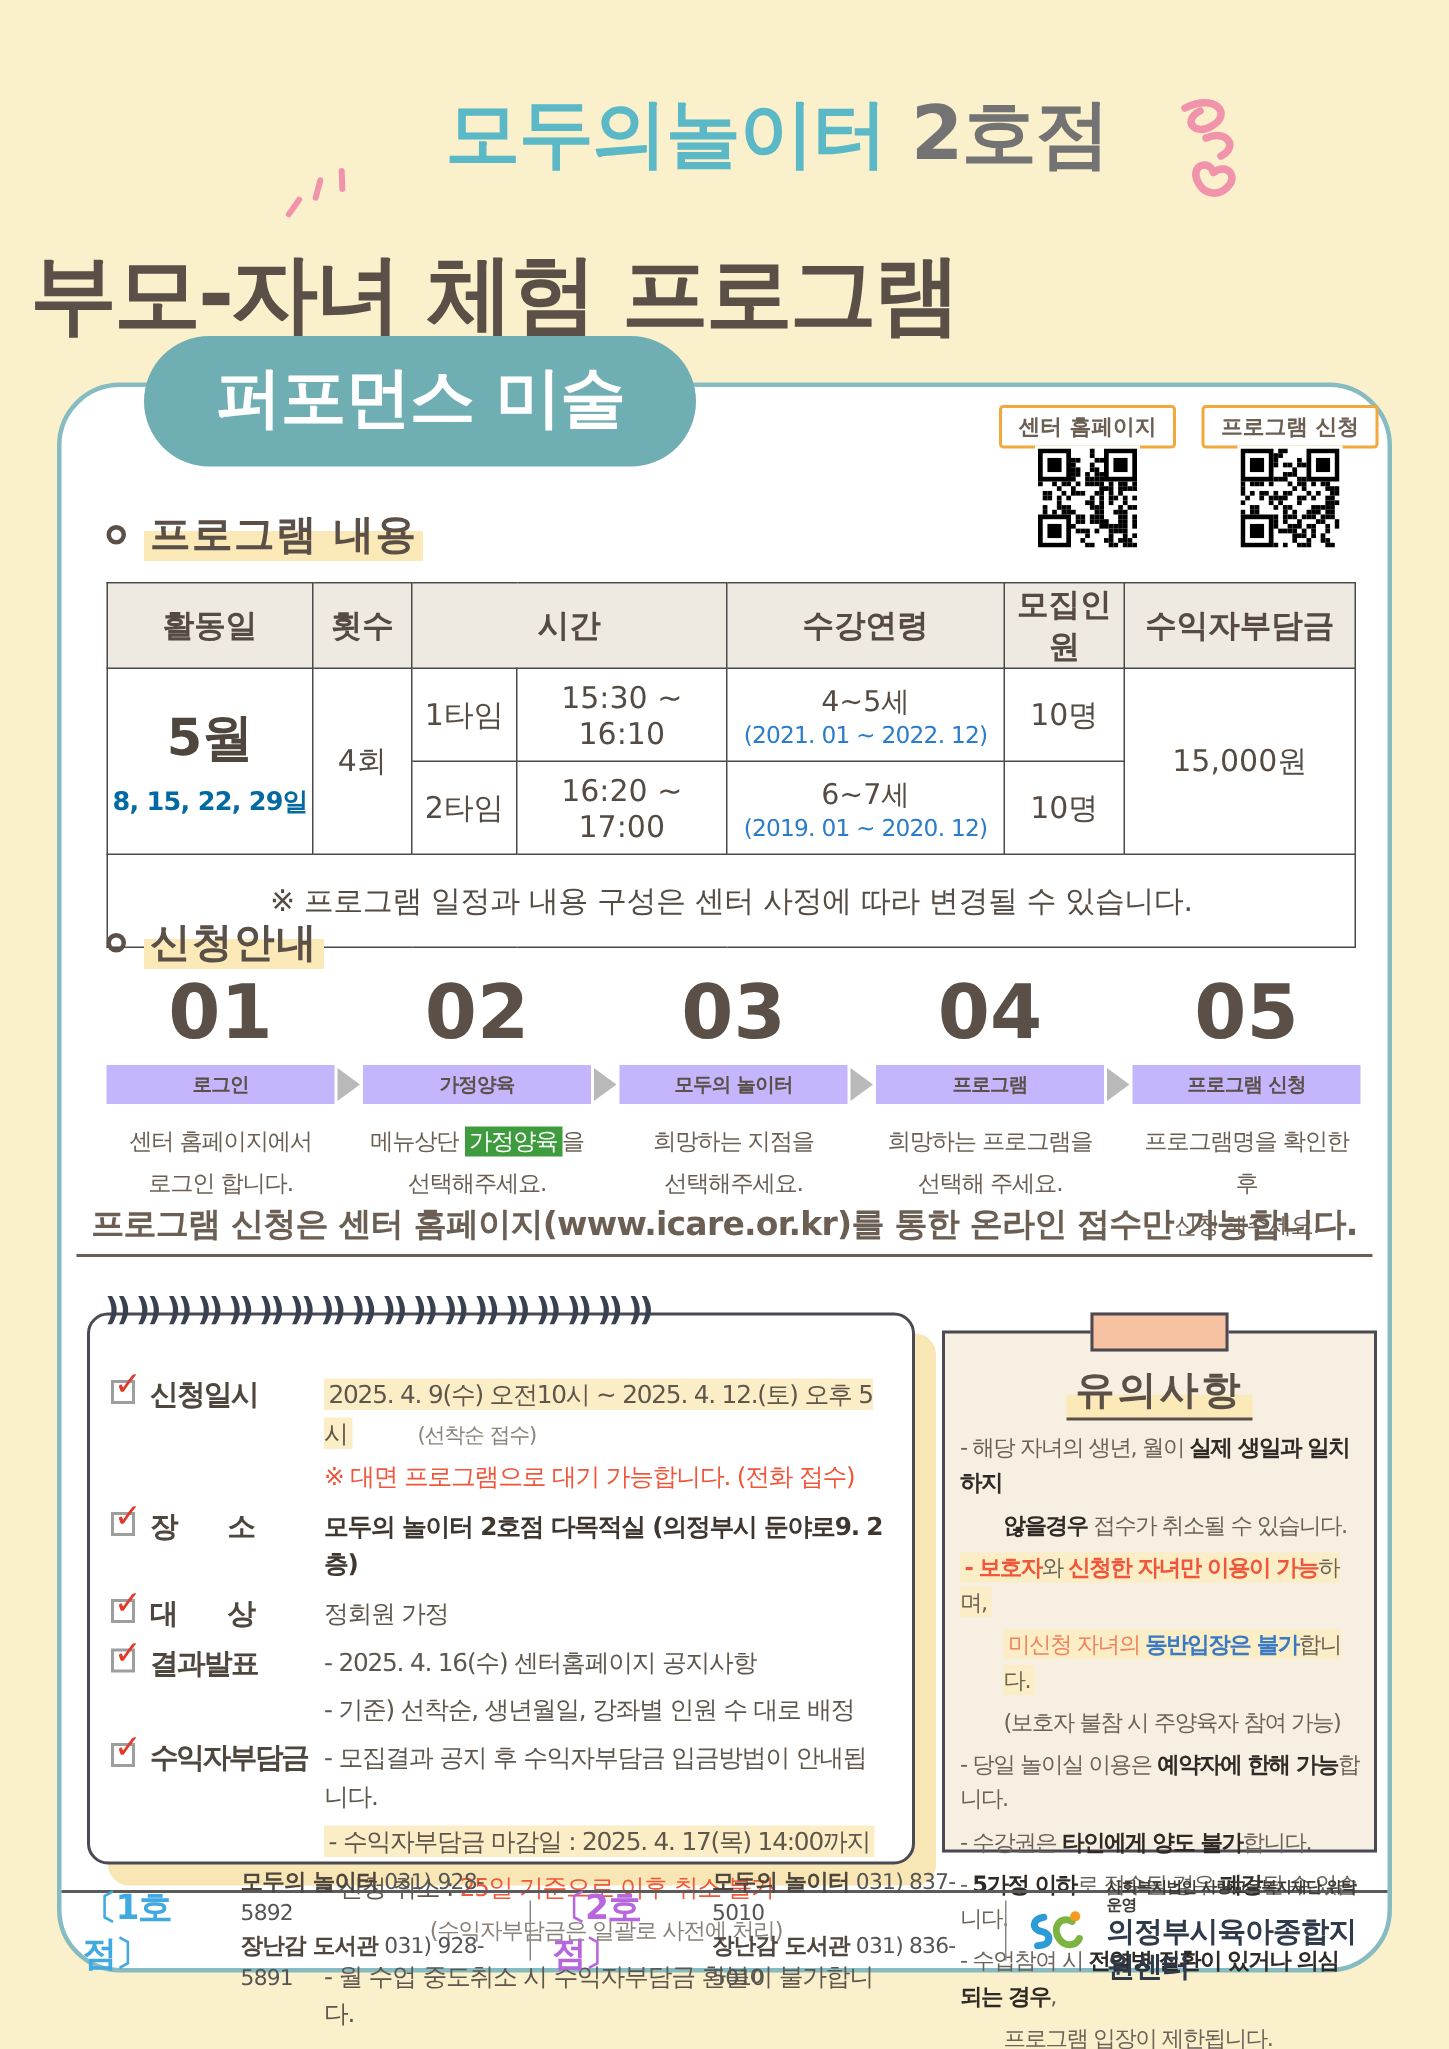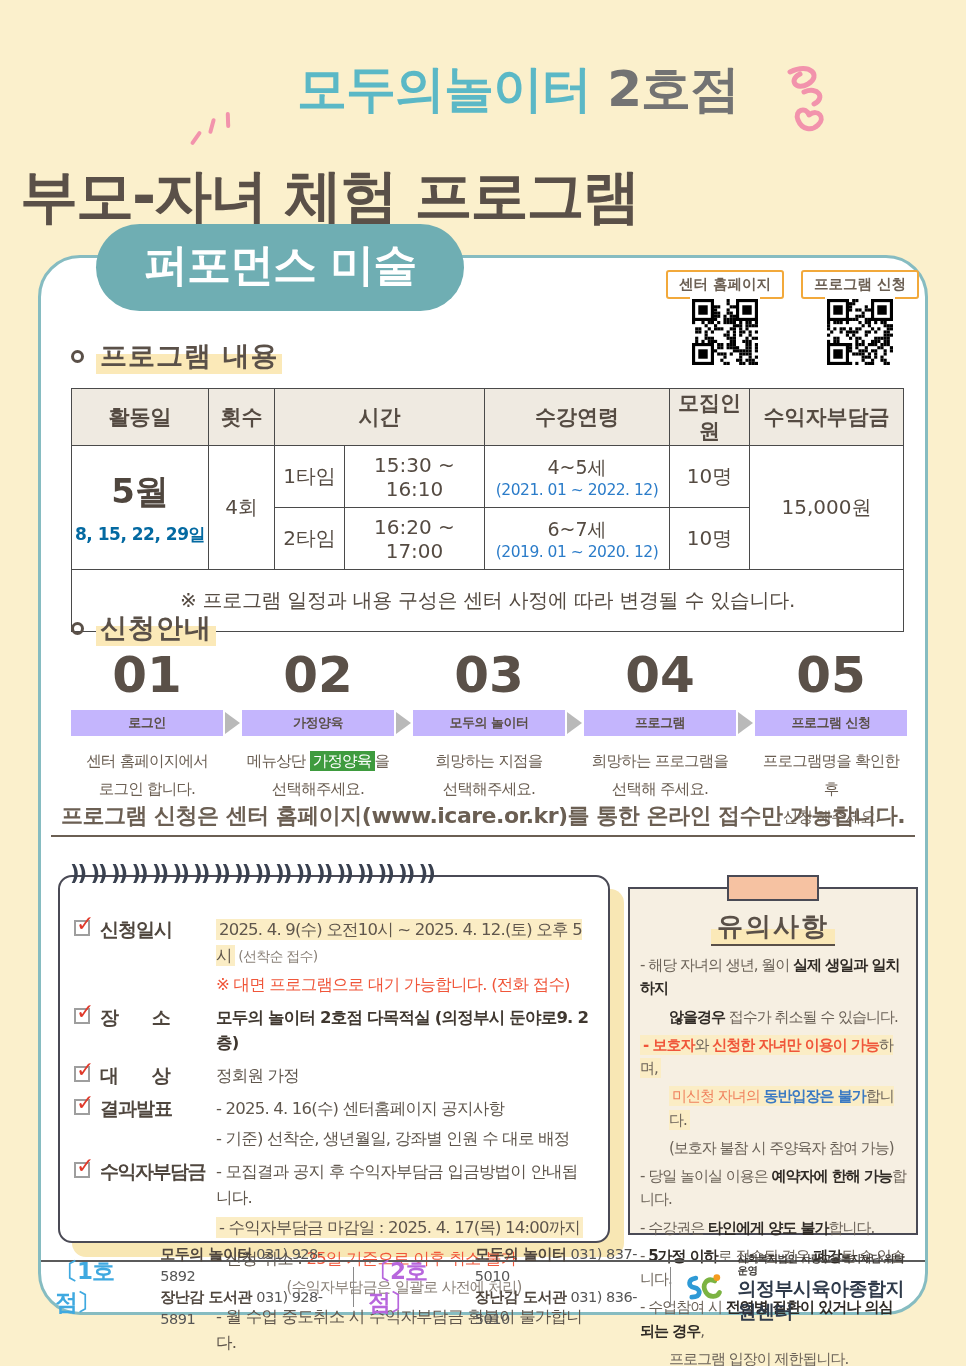--- a/index.html
+++ b/index.html
@@ -60,21 +60,21 @@
   .online-notice span { font-size:22px; font-weight:600; color:#6B5F53; border-bottom:2.5px solid #6B5F53; padding:0 10px 7px; letter-spacing:-0.5px; }
   
   .info-box { position:absolute; left:17px; top:617px; width:552px; height:368px; background:#fff; border:2.5px solid #4A4A55; border-radius:14px; box-shadow:14px 14px 0 #F8E7B4; padding:40px 16px 10px 14px; }
   .spiral { position:absolute; top:-16px; left:10px; right:10px; display:flex; justify-content:space-between; color:#39404F; font-weight:bold; font-size:21px; letter-spacing:-2px; }
   .info-row { display:grid; grid-template-columns:26px 116px 1fr; align-items:start; margin-bottom:7px; }
   .chk { position:relative; width:16px; height:16px; border:2px solid #9E9E9E; background:#fff; margin-top:3px; }
   .chk::after { content:"\2713"; position:absolute; top:-11px; left:0; color:#E03A2B; font-size:22px; font-weight:bold; }
   .info-label { font-size:19px; font-weight:bold; color:#4F463E; letter-spacing:-1px; white-space:pre; }
   .info-val { font-size:16.5px; color:#5F564C; letter-spacing:-0.8px; line-height:1.55; }
   .yellow-bg { background:#FBEDC5; padding:1px 3px; }
-  .small-gray { font-size:14px; color:#8A8178; }
+  .small-gray { font-size:14px; color:#8A8178;padding-left:40px; }
   .red-txt { color:#F0563A; }
   .orange-note { color:#F0563A; font-size:16.5px; margin-top:4px; letter-spacing:-0.8px; }
   .sub-line { margin-top:5px; }
   .bold-val { font-weight:bold; color:#3F372F; }
   .indent-center { text-align:center; color:#8A8178; font-size:15px; }
   
   .notice-box { position:absolute; left:587px; top:629px; width:290px; height:348px; background:#F6EFE2; border:2px solid #4A4A55; padding:20px 10px 8px 10px; }
   .notice-tab { position:absolute; top:-14px; left:50%; transform:translateX(-50%); width:92px; height:26px; background:#F6C2A2; border:2px solid #4A4A55; }
   .notice-title { text-align:center; margin-bottom:10px; }
   .notice-title span { font-size:26px; font-weight:bold; color:#5A5048; border-bottom:2.5px solid #5A5048; background:linear-gradient(transparent 55%, #FBE9B8 55%); padding:0 6px 3px; letter-spacing:2px; }

